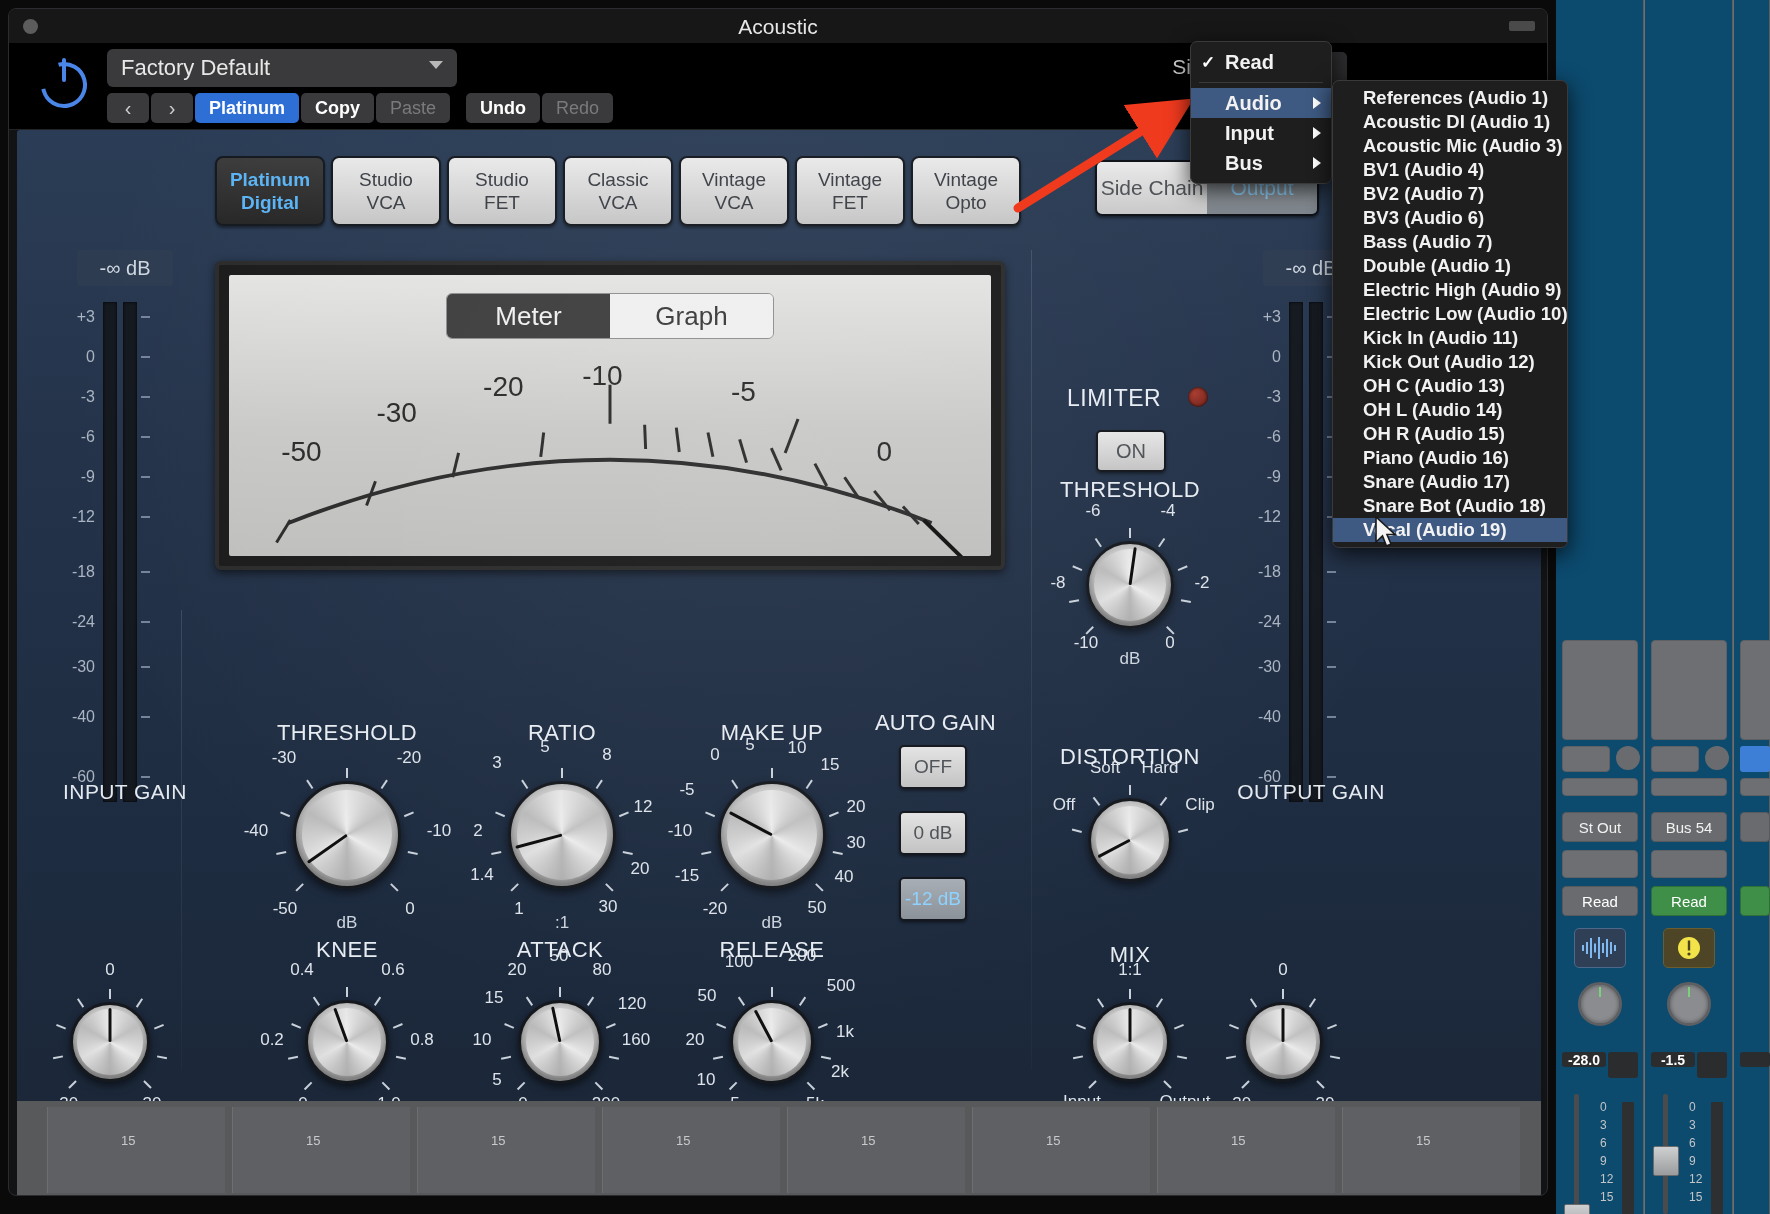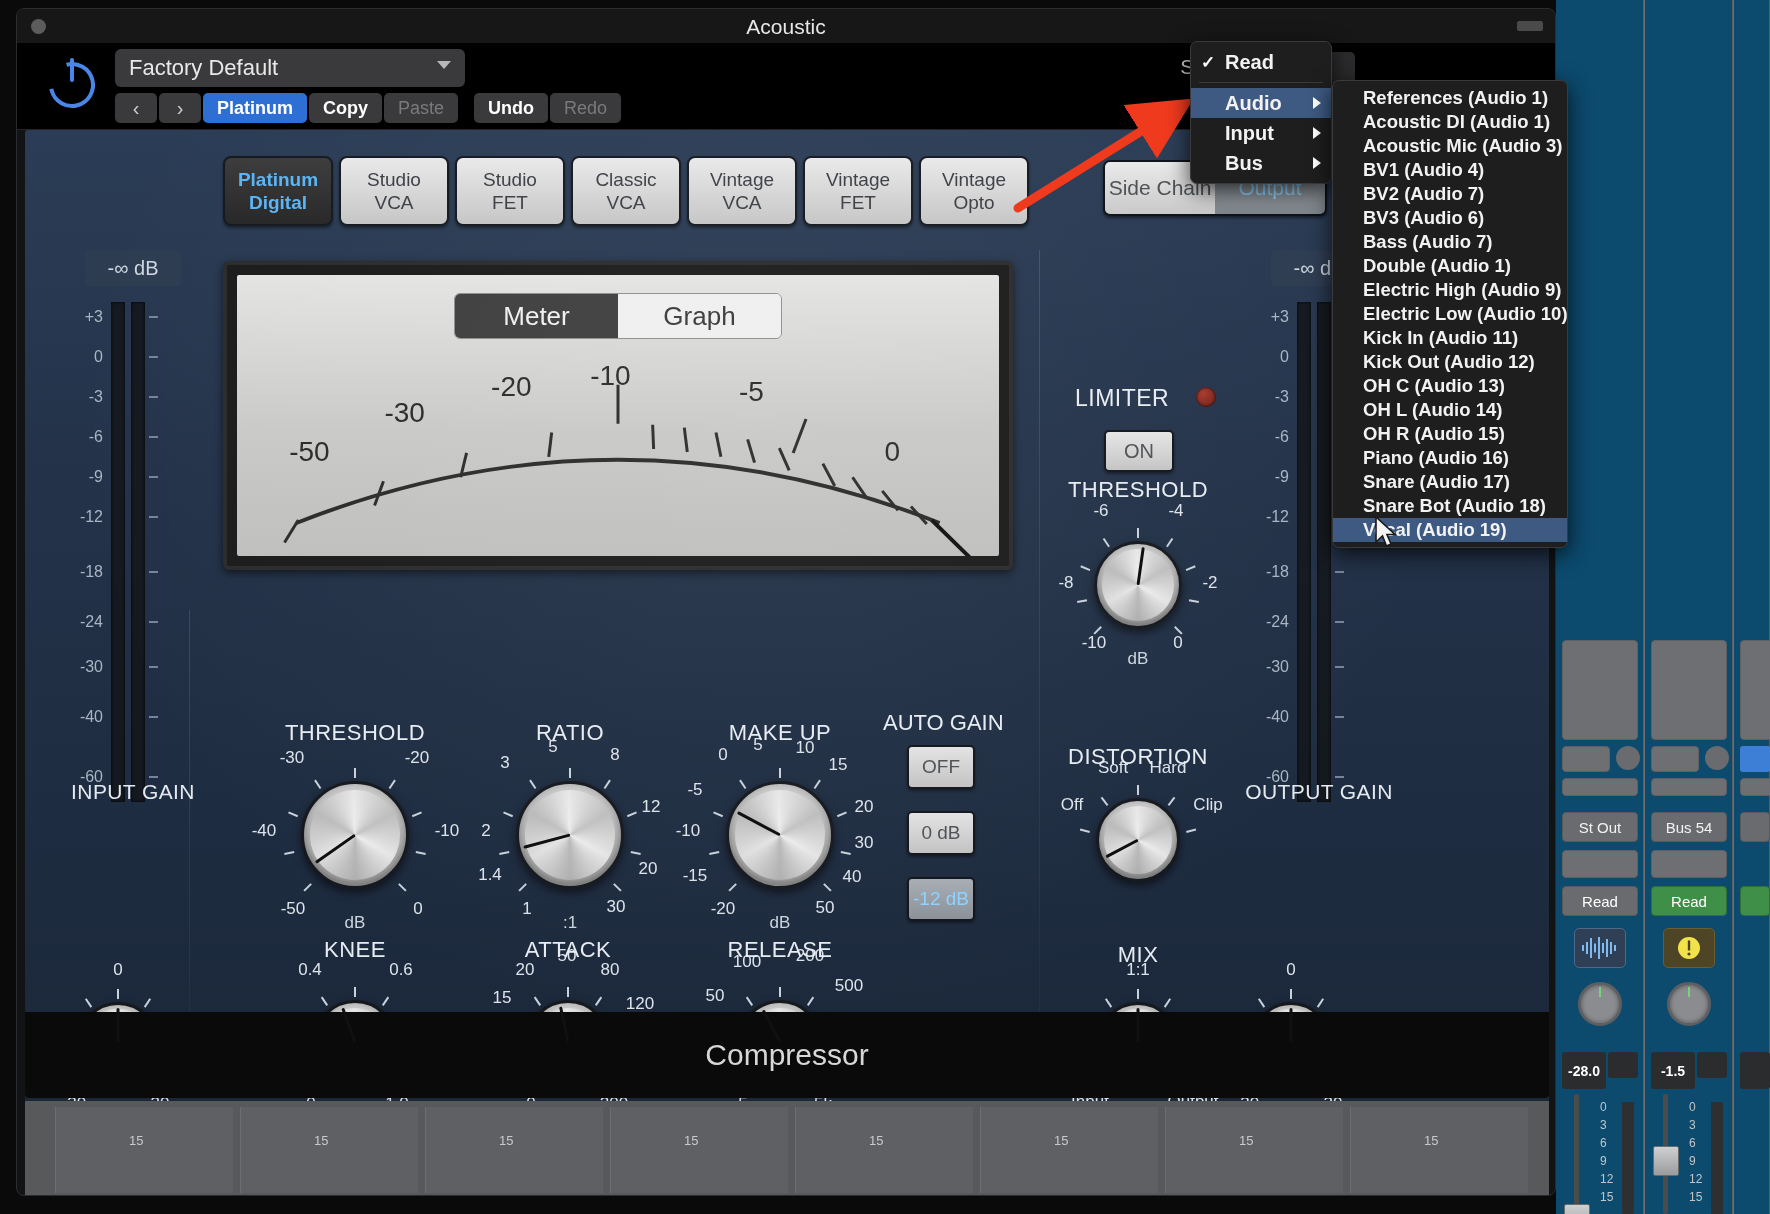--- a/index.html
+++ b/index.html
@@ -6,21 +6,21 @@
   html, body {
     width: 1770px; height: 1214px;
     background: #000;
     font-family: "Liberation Sans", sans-serif;
     overflow: hidden;
   }
   #root { position: relative; width: 1770px; height: 1214px; background:#0a0a0a; }
 
   
   .plugin-window {
-    position: absolute; left: 16px; top: 8px; width: 1540px; height: 1188px;
+    position: absolute; left: 8px; top: 8px; width: 1540px; height: 1188px;
     background: #111315; border-radius: 8px;
     border: 1px solid #2a2c2f;
     overflow: hidden;
   }
   .titlebar {
     position: relative; height: 34px; background: #171717;
   }
   .title-text {
     position: absolute; left:0; right:0; top: 6px; text-align: center;
     color: #e7e7e7; font-size: 21px;
@@ -298,21 +298,21 @@
   .strip-icon.wave { background:#2f3f55; border:1px solid #4e6party; border:1px solid #4e688c; }
   .strip-icon.bulb { background:#4e4526; border:1px solid #6a5d2f; }
   .strip-knob {
     position:absolute; left: 22px; width: 44px; height: 44px; border-radius: 50%;
     background:#8b8c8f; border: 3px solid #5e5f62;
     box-shadow: inset 0 0 4px rgba(0,0,0,.4);
   }
   .strip-knob .tick { position:absolute; left: 50%; top: 2px; width: 2px; height: 10px;
     background:#7bd07b; transform: translateX(-50%); }
   .strip-val {
-    position:absolute; left: 6px; width: 44px; height: 37px; background:#2b2c2e;
+    position:absolute; left: 6px; width: 44px; height: 15px; background:#2b2c2e;
     border-radius: 3px; color:#fff; font-size: 14px;
     display:flex; align-items:center; justify-content:center; font-weight: 600;
   }
   .strip-val2 {
     position:absolute; left: 52px; width: 30px; height: 26px; background:#2b2c2e;
     border-radius: 3px;
   }
   .fader-area { position:absolute; left: 4px; width: 80px; }
   .fader-track { position:absolute; left: 14px; width: 5px; background:#4a4b4d; border-radius:2px; }
   .fader-cap { position:absolute; left: 4px; width: 26px; height: 30px;
@@ -875,23 +875,20 @@
       <div class="ag-btn sel" style="top:747px;">-12 dB</div>
 
       <div class="lim-title">LIMITER</div>
       <div class="lim-led"></div>
       <div class="lim-on">ON</div>
 
       <div class="divider-v" style="left: 1014px;"></div>
       <div class="divider-v" style="left: 164px; top:480px; height:460px;"></div>
     </div>
 
-    <div class="footer">
-      <div class="footer-text">Compressor</div>
-    </div>
 
     <div class="bottom-strip" id="bottom-strip">
         <div class="bs-col" style="left: 30px; width: 178px;"></div>
         <div class="bs-num" style="left: 104px; top: 32px;">15</div>
         <div class="bs-col" style="left: 215px; width: 178px;"></div>
         <div class="bs-num" style="left: 289px; top: 32px;">15</div>
         <div class="bs-col" style="left: 400px; width: 178px;"></div>
         <div class="bs-num" style="left: 474px; top: 32px;">15</div>
         <div class="bs-col" style="left: 585px; width: 178px;"></div>
         <div class="bs-num" style="left: 659px; top: 32px;">15</div>

